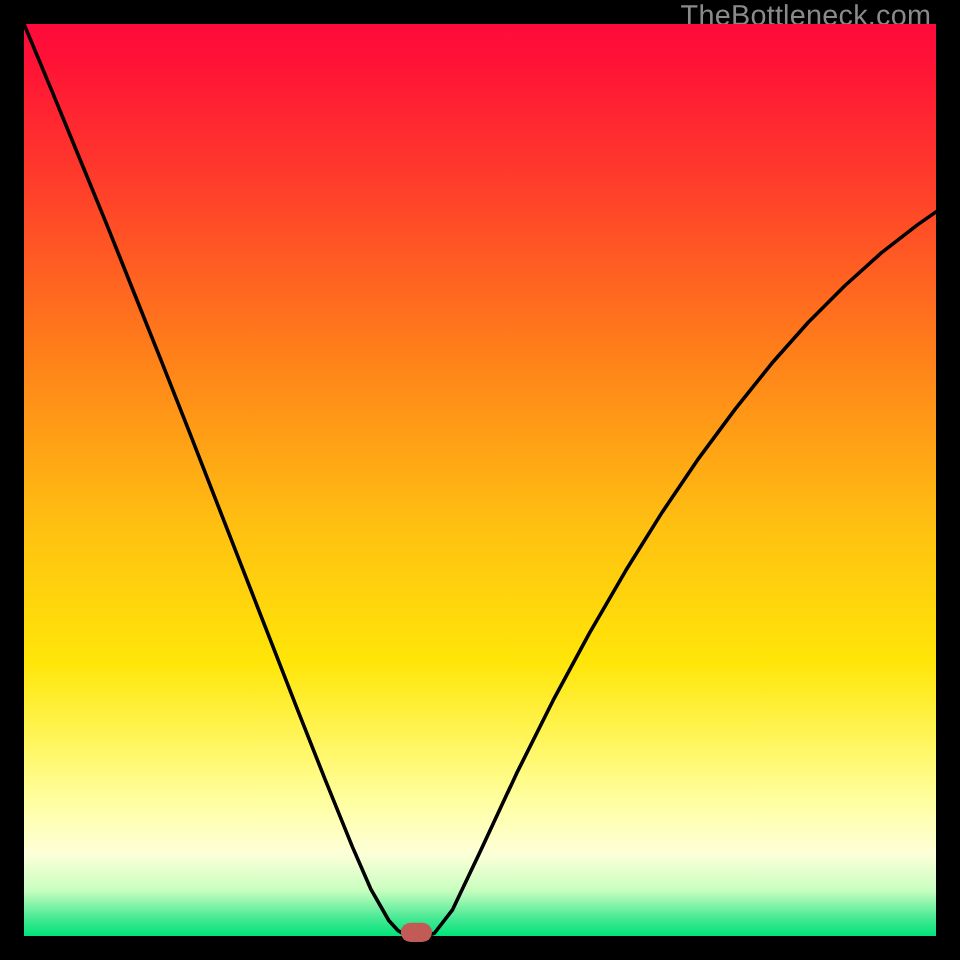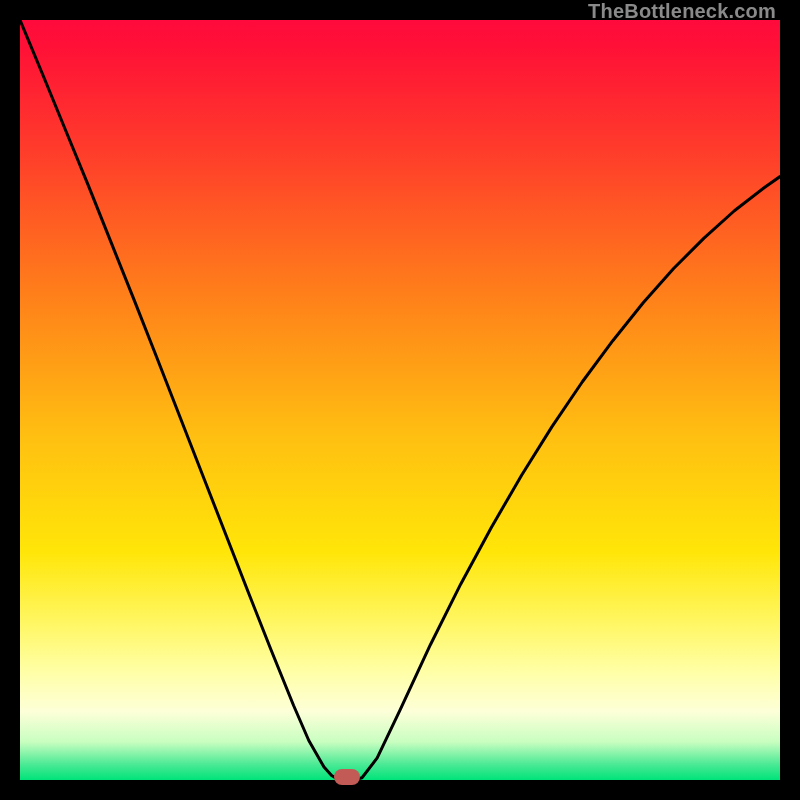--- a/index.html
+++ b/index.html
@@ -29,22 +29,22 @@
       #c8fec0 95%,
       #49e994 98%,
       #00e37a 100%
     );
   }
   .watermark {
     position: absolute;
     top: 0px;
     right: 24px;
     font-family: Arial, Helvetica, sans-serif;
-    font-size: 20px;
-    font-weight: bold;
+    font-size: 24px;
+    font-weight: normal;
     color: #8a8a8a;
     letter-spacing: 0.2px;
   }
   .curve {
     position: absolute;
     left: 0; top: 0;
     width: 760px;
     height: 760px;
   }
   .marker {

